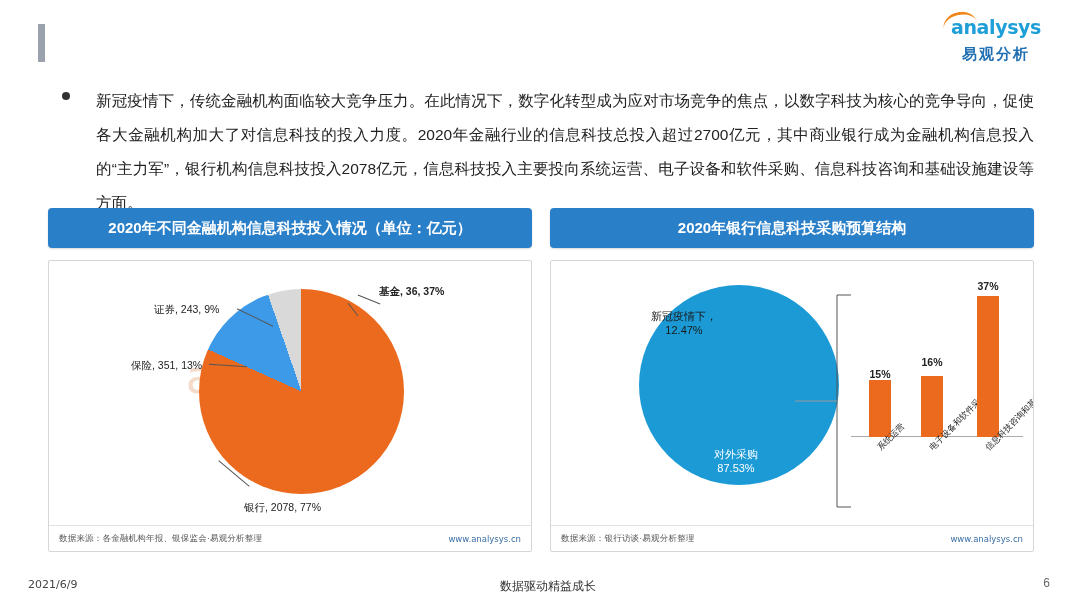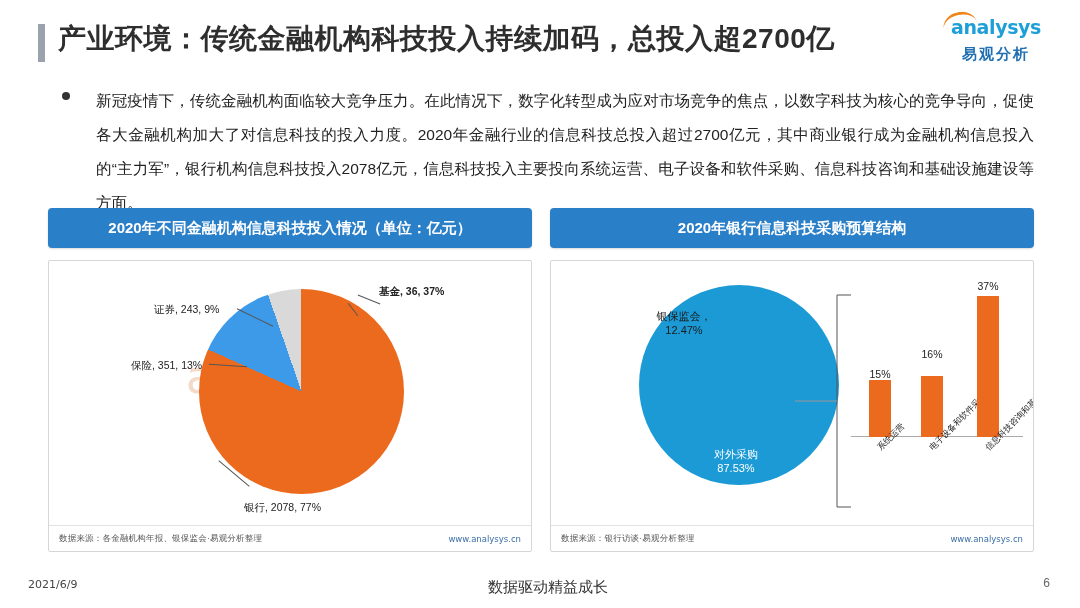--- a/index.html
+++ b/index.html
@@ -117,40 +117,39 @@
   }
   .donut-lbl { position:absolute; font-size:11px; text-align:center; white-space:nowrap; }
 
   
   #bars { position:absolute; left:300px; top:24px; width:172px; height:180px; }
   #bars .axis-h { position:absolute; left:0; bottom:28px; width:172px; height:1px; background:#aaa; }
   .bar {
     position:absolute; bottom:28px; width:22px; background:#ec6a1e;
   }
   .bar-val {
-    position:absolute; font-size:10.5px; color:#222; text-align:center; width:40px;
+    position:absolute; font-size:10.5px; color:#222; text-align:center; width:40px;font-weight:bold;
   }
   .bar-cat {
     position:absolute; font-size:8.5px; color:#222; white-space:nowrap;
     transform:rotate(-45deg); transform-origin:left top;
   }
 
   
   #foot-date { position:absolute; left:28px; top:578px; font-size:11px; color:#444;
     font-family:"DejaVu Sans",sans-serif; }
   #foot-center { position:absolute; left:16px; right:0; top:578px; text-align:center;
-    font-size:15px; color:#333; }
+    font-size:12px; color:#333; }
   #foot-page { position:absolute; right:30px; top:576px; font-size:12px; color:#666; }
 </style>
 </head>
 <body>
 
 <div id="header">
   <div id="title-bar"></div>
-  <div id="page-title">产业环境：传统金融机构科技投入持续加码，总投入超2700亿</div>
   <div id="logo">
     <div class="logo-swoosh"></div>
     <div class="logo-main">analysys</div>
     <div class="logo-sub">易观分析</div>
   </div>
 </div>
 
 <div id="bullet-block">
   <div id="bullet-dot"></div>
   <div id="bullet-text">新冠疫情下，传统金融机构面临较大竞争压力。在此情况下，数字化转型成为应对市场竞争的焦点，以数字科技为核心的竞争导向，促使各大金融机构加大了对信息科技的投入力度。2020年金融行业的信息科技总投入超过2700亿元，其中商业银行成为金融机构信息投入的“主力军”，银行机构信息科技投入2078亿元，信息科技投入主要投向系统运营、电子设备和软件采购、信息科技咨询和基础设施建设等方面。</div>
@@ -190,21 +189,21 @@
 
 <div class="panel-header" id="right-panel-head">2020年银行信息科技采购预算结构</div>
 
 <div class="panel-body" id="right-panel-body">
 
   <div id="donut-wrap">
     <div id="donut" style="background: conic-gradient(rgb(27, 154, 214) 45deg, rgb(27, 154, 214) 360.108deg, rgb(245, 179, 36) 360.108deg, rgb(245, 179, 36) 405deg);"></div>
   </div>
 
   <div class="donut-lbl" style="left:88px; top:48px; width:90px;">
-    <div>银保监会，</div>
+    <div>新冠疫情下，</div>
     <div>12.47%</div>
   </div>
 
   <div class="donut-lbl" style="left:140px; top:186px; width:90px; color:#fff;">
     <div>对外采购</div>
     <div>87.53%</div>
   </div>
 
   <svg style="position:absolute; left:240px; top:28px;" width="70" height="230">
     <path d="M4,112 L44,112" stroke="#999" stroke-width="1" fill="none"></path>
@@ -213,21 +212,21 @@
   </svg>
 
   <div id="bars">
     <div class="axis-h"></div>
 
     <div class="bar" style="left: 18px; height: 57px; background: rgb(236, 106, 30);"></div>
     <div class="bar-val" style="left: 9px; bottom: 85px; margin-top: 43px;">15%</div>
     <div class="bar-cat" style="left:24px; top:160px;">系统运营</div>
 
     <div class="bar" style="left: 70px; height: 60.8px; background: rgb(236, 106, 30);"></div>
-    <div class="bar-val" style="left: 61px; bottom: 105px;">16%</div>
+    <div class="bar-val" style="left: 61px; bottom: 97px;">16%</div>
     <div class="bar-cat" style="left:76px; top:160px;">电子设备和软件采购</div>
 
     <div class="bar" style="left: 126px; height: 140.6px; background: rgb(236, 106, 30);"></div>
     <div class="bar-val" style="left: 117px; bottom: 172.6px;">37%</div>
     <div class="bar-cat" style="left:132px; top:160px;">信息科技咨询和基础设施建设</div>
   </div>
 
   <div class="panel-footer">
     <span class="src">数据来源：银行访谈·易观分析整理</span>
     <span class="site">www.analysys.cn</span>

